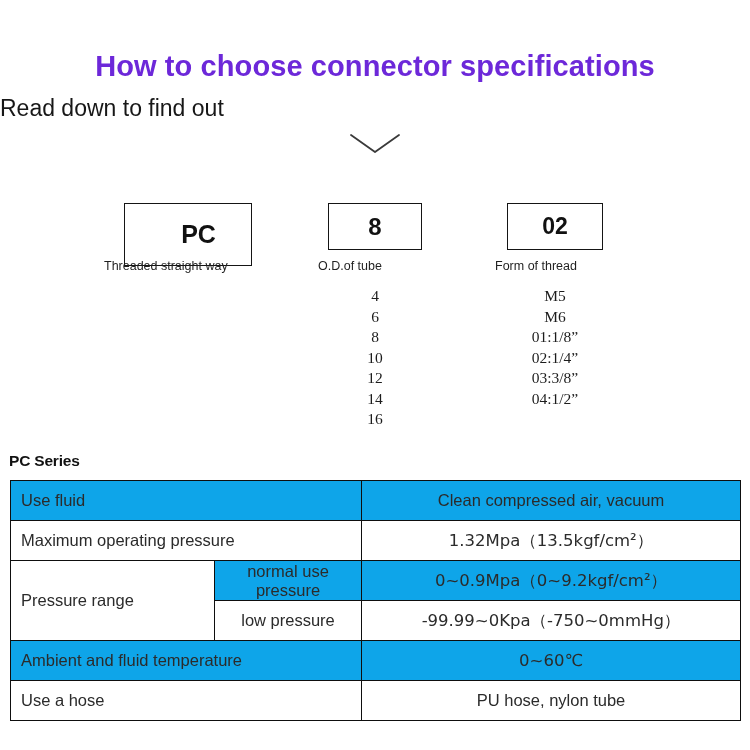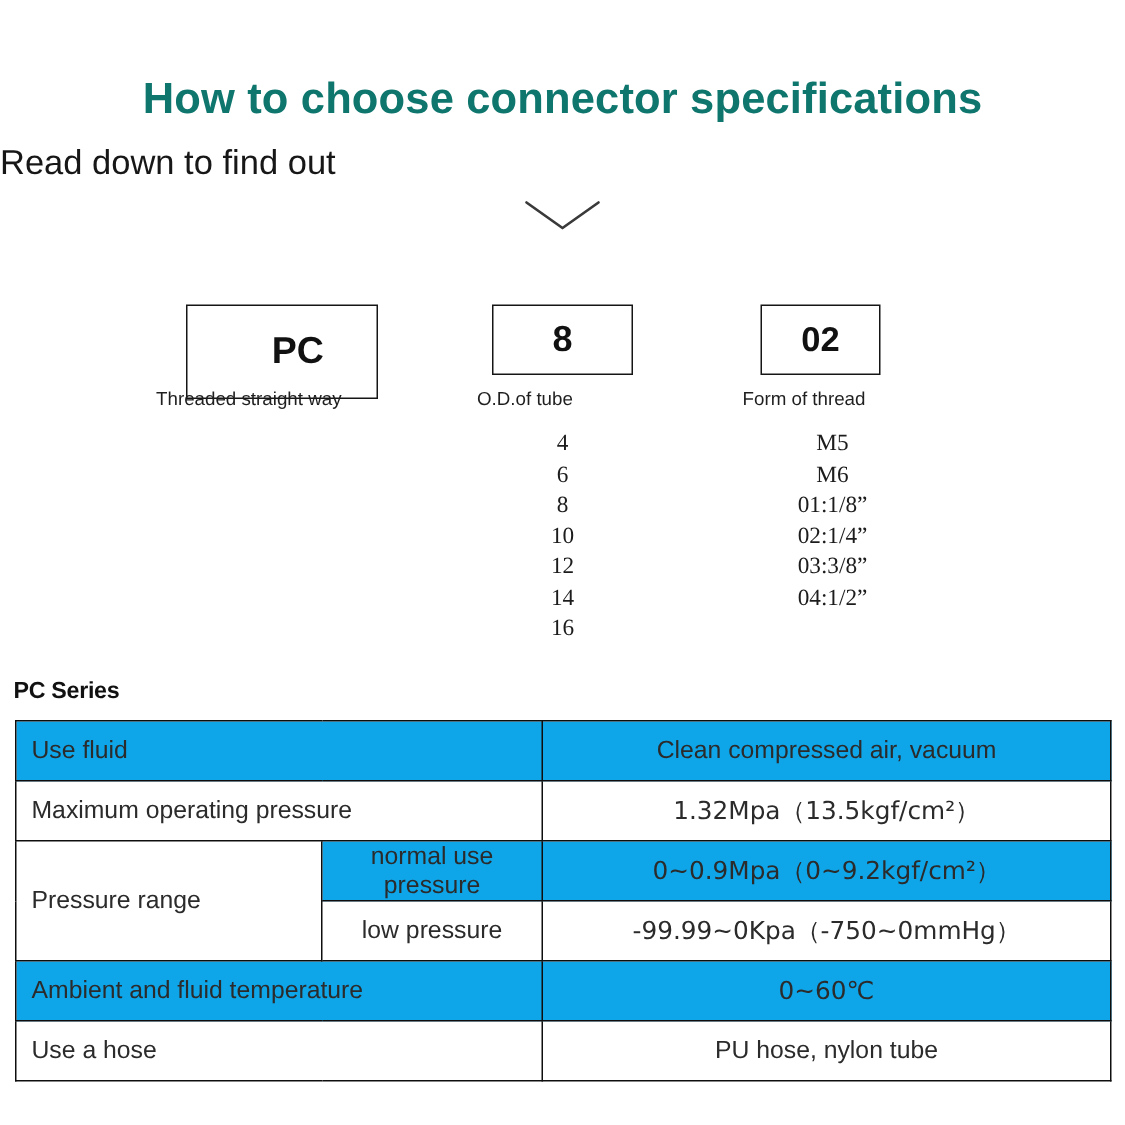--- a/index.html
+++ b/index.html
@@ -18,21 +18,21 @@
 
   
   .title {
     position: absolute;
     top: 48px;
     left: 0;
     width: 750px;
     text-align: center;
     font-size: 29px;
     font-weight: bold;
-    color: #0f766e;
+    color: #6d28d9;
     letter-spacing: 0.1px;
     line-height: 36px;
   }
   .subtitle {
     position: absolute;
     top: 93px;
     left: 0;
     width: 750px;
     font-size: 23px;
     font-weight: normal;
@@ -54,21 +54,21 @@
     background: #ffffff;
     box-sizing: border-box;
     display: flex;
     align-items: center;
     justify-content: center;
     font-weight: bold;
     color: #111111;
   }
   #box-series  { left: 124px; top: 203px; width: 128px; height: 63px; font-size: 25px; padding-left: 21px; }
   #box-od      { left: 328px; top: 203px; width: 94px;  height: 47px; font-size: 24px; }
-  #box-thread  { left: 507px; top: 203px; width: 80px;  height: 47px; font-size: 23px; }
+  #box-thread  { left: 507px; top: 203px; width: 96px;  height: 47px; font-size: 23px; }
 
   .sel-caption {
     position: absolute;
     font-size: 12.5px;
     color: #1f1f1f;
     line-height: 16px;
   }
   #cap-series { left: 104px; top: 258px; width: 168px; }
   #cap-od     { left: 318px; top: 258px; width: 114px; }
   #cap-thread { left: 495px; top: 258px; width: 120px; }

